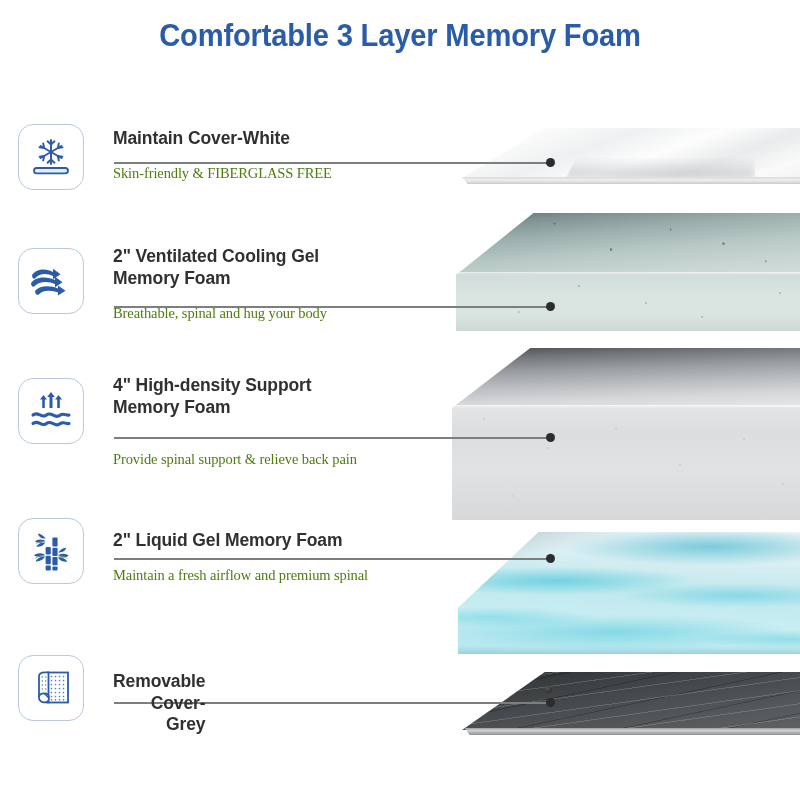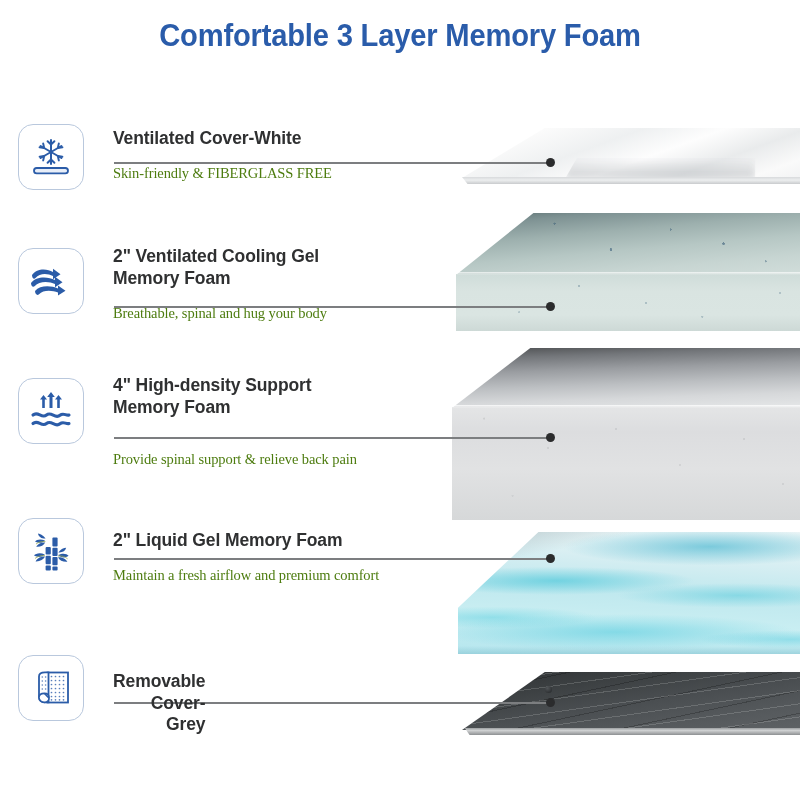--- a/index.html
+++ b/index.html
@@ -309,21 +309,21 @@
           <path d="M14.2 12.1 L9.6 11.3 M14.2 12.1 L13.2 7.6"></path>
           <path d="M27.8 19.9 L32.4 20.7 M27.8 19.9 L28.8 24.4"></path>
           <path d="M27.8 12.1 L32.4 11.3 M27.8 12.1 L28.8 7.6"></path>
           <path d="M14.2 19.9 L9.6 20.7 M14.2 19.9 L13.2 24.4"></path>
           <line x1="21" y1="14.5" x2="21" y2="17.5" stroke-width="0"></line>
         </g>
         <rect x="4" y="32" width="34" height="5.4" rx="2.7" fill="#e8eef8" stroke="#2b5ca8" stroke-width="1.8"></rect>
       </svg>
     </div>
     <div class="text-col" style="top:4px;">
-      <div class="feature-title">Ventilated Cover-White</div>
+      <div class="feature-title">Maintain Cover-White</div>
       <div class="feature-desc" style="margin-top:14px;">Skin-friendly &amp; FIBERGLASS FREE</div>
     </div>
   </div>
 
   <div class="feature-row" style="top:248px;">
     <div class="icon-box" style="top:0;">
       <svg width="44" height="34" viewBox="0 0 44 34" aria-hidden="true">
         <g fill="#2b5ca8">
           <path d="M3 11 C8 4, 18 4.5, 24 8 L24 4.8 L31.5 10.2 L24 15.2 L24 12
                    C18.5 9.2, 10.5 9, 6.5 14 C5 15.8, 3 14.2, 3 11 Z"></path>
@@ -389,21 +389,21 @@
         </g>
         <g stroke="#9aa84c" stroke-width="0.9" fill="none" opacity="0.85">
           <path d="M16.4 12.6 C12.8 12.2, 9.4 13.2, 7 15"></path>
           <path d="M16 26.6 C12 26.2, 8.4 27.6, 6 29.4"></path>
           <path d="M29 27 C33 26.4, 36.4 28, 38.6 29.8"></path>
         </g>
       </svg>
     </div>
     <div class="text-col" style="top:12px;">
       <div class="feature-title">2" Liquid Gel Memory Foam</div>
-      <div class="feature-desc" style="margin-top:14px;">Maintain a fresh airflow and premium comfort</div>
+      <div class="feature-desc" style="margin-top:14px;">Maintain a fresh airflow and premium spinal</div>
     </div>
   </div>
 
   <div class="feature-row" style="top:655px;">
     <div class="icon-box" style="top:0;">
       <svg width="44" height="42" viewBox="0 0 44 42" aria-hidden="true">
 
         <rect x="18.5" y="5.5" width="20.5" height="30" fill="#ffffff" stroke="#2b5ca8" stroke-width="1.8"></rect>
 
         <path d="M10 9.5 C10 6.6, 12.6 5.3, 16 5.3 L19.5 5.3 L19.5 35.4 L16 35.4

